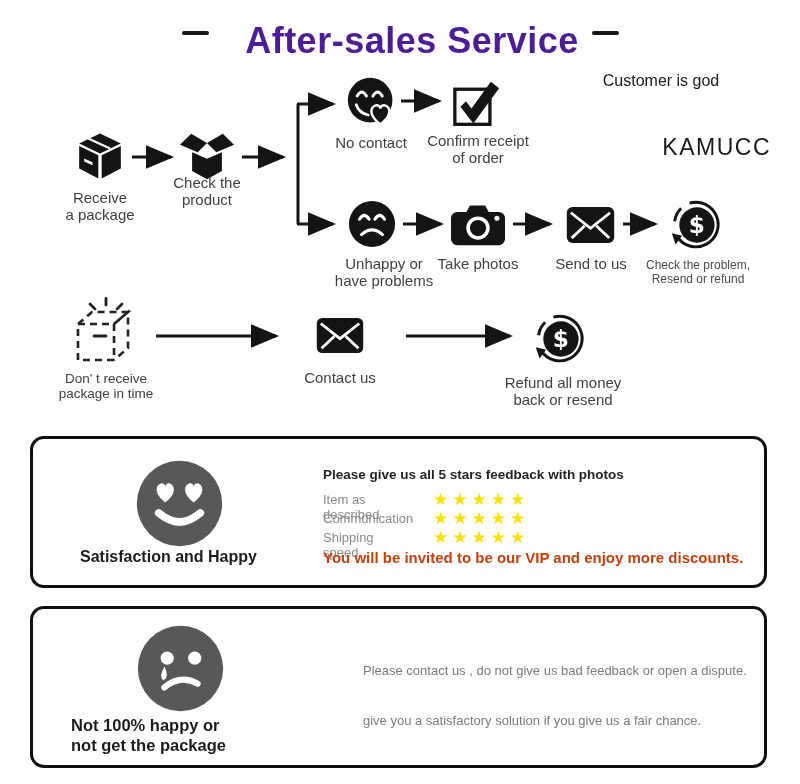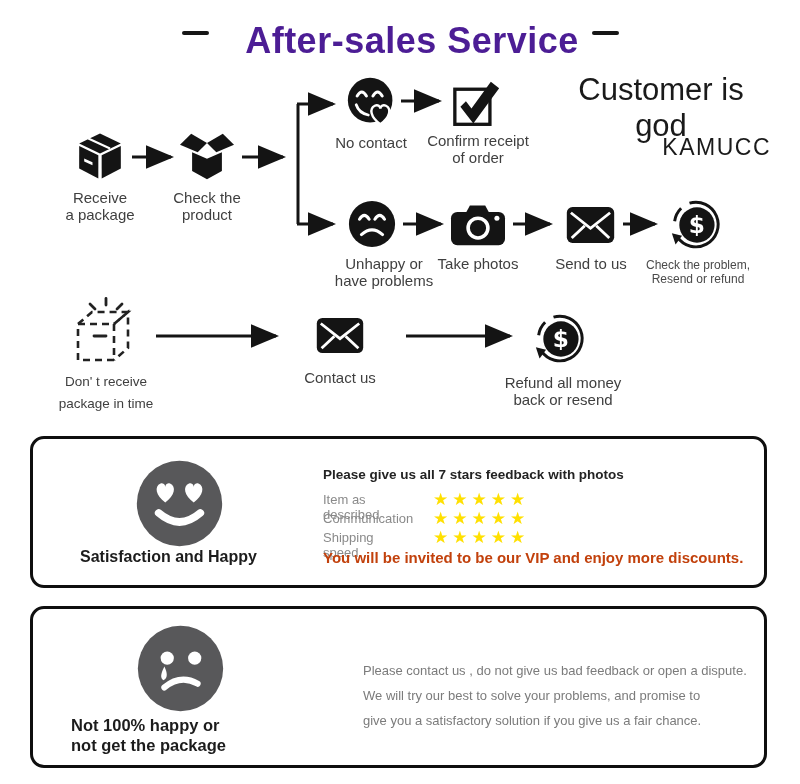--- a/index.html
+++ b/index.html
@@ -9,28 +9,28 @@
   }
   .abs{position:absolute;}
   
   .page-title{
     position:absolute;left:0;top:8px;width:800px;text-align:center;
     font-size:36px;font-weight:700;letter-spacing:.5px;color:#4c1d95;margin:12px;
   }
   .title-dash{position:absolute;top:31px;width:27px;height:4px;background:#161616;border-radius:2px;}
   
   .slogan{position:absolute;left:551px;top:72px;width:220px;text-align:center;
-    font-size:31px;font-weight:400;color:#1a1a1a;}
+    font-size:16px;font-weight:400;color:#1a1a1a;}
   .brand{position:absolute;left:551px;top:134px;width:220px;text-align:right;
     font-size:23px;font-weight:400;letter-spacing:1.5px;color:#1a1a1a;}
   
   .lbl{position:absolute;text-align:center;white-space:pre-line;
     font-size:15px;line-height:17px;color:#3f3f3f;}
   .lbl.small{font-size:12px;line-height:14px;color:#4a4a4a;}
-  .lbl.tiny{font-size:13.5px;line-height:22px;}
+  .lbl.tiny{font-size:13.5px;line-height:15px;}
   svg{display:block;}
   
   .feedback-box{position:absolute;left:30px;width:737px;border:3px solid #0f0f0f;border-radius:14px;background:#fff;box-sizing:border-box;}
   .box-caption{position:absolute;font-weight:700;color:#1c1c1c;white-space:pre-line;}
   .headline{position:absolute;font-size:13.5px;font-weight:700;color:#232323;}
   .rating-row{position:absolute;height:19px;}
   .rating-label{position:absolute;left:0;top:1px;font-size:13px;color:#8a8a8a;}
   .rating-stars{position:absolute;left:110px;top:-2px;font-size:17px;letter-spacing:4px;color:#ffe000;
     font-family:"DejaVu Sans",sans-serif;}
   .vip-footer{position:absolute;font-size:15px;font-weight:700;color:#c2410c;}
@@ -81,21 +81,21 @@
   <div class="lbl" style="left:40px;top:189px;width:120px;">Receive
 a package</div>
 
   <svg class="abs" style="left:177px;top:129px;" width="60" height="54" viewBox="0 0 64 58">
     <g fill="#141414">
       <polygon points="32,15 15,5 3,17 22,25"></polygon>
       <polygon points="32,15 49,5 61,17 42,25"></polygon>
       <polygon points="16,25 32,32 48,25 48,45 32,54 16,45"></polygon>
     </g>
   </svg>
-  <div class="lbl" style="left:147px;top:189px;width:120px;">Check the
+  <div class="lbl" style="left:147px;top:174px;width:120px;">Check the
 product</div>
 
   <svg class="abs" style="left:346px;top:76px;" width="52" height="52" viewBox="0 0 56 56">
     <circle cx="26" cy="26" r="24" fill="#141414"></circle>
     <path d="M12 21.5 Q17 13 22 21.5" stroke="#fff" stroke-width="3.2" fill="none" stroke-linecap="round"></path>
     <path d="M29 21.5 Q34 13 39 21.5" stroke="#fff" stroke-width="3.2" fill="none" stroke-linecap="round"></path>
     <path d="M11 31 Q14 40 24 42" stroke="#fff" stroke-width="3" fill="none" stroke-linecap="round"></path>
     <path d="M37 52 C26 44 25 35 31 32 C34.5 30.3 36.7 33 37 35 C37.3 33 39.5 30.3 43 32 C49 35 48 44 37 52 Z" fill="#141414" stroke="#fff" stroke-width="2.6"></path>
   </svg>
   <div class="lbl" style="left:311px;top:134px;width:120px;">No contact</div>
@@ -176,21 +176,21 @@
 
   <div class="feedback-box" style="top:436px;height:152px;">
     <svg class="abs" style="left:101px;top:19px;" width="91" height="91" viewBox="0 0 96 96">
       <circle cx="48" cy="48" r="45" fill="#58585a"></circle>
       <path d="M33 47 C23 40 21 30 28 27 C31.5 25.7 33 29 33 30.5 C33 29 34.5 25.7 38 27 C45 30 43 40 33 47 Z" fill="#fff"></path>
       <path d="M63 47 C53 40 51 30 58 27 C61.5 25.7 63 29 63 30.5 C63 29 64.5 25.7 68 27 C75 30 73 40 63 47 Z" fill="#fff"></path>
       <path d="M26 58 Q48 77 70 58" stroke="#fff" stroke-width="8" fill="none" stroke-linecap="round"></path>
     </svg>
     <div class="box-caption" style="left:47px;top:109px;width:200px;font-size:16px;">Satisfaction and Happy</div>
 
-    <div class="headline" style="left:290px;top:28px;">Please give us all 7 stars feedback with photos</div>
+    <div class="headline" style="left:290px;top:28px;">Please give us all 5 stars feedback with photos</div>
 
     <div class="rating-row" style="left:290px;top:52px;">
       <span class="rating-label">Item as described</span>
       <span class="rating-stars">★★★★★</span>
     </div>
     <div class="rating-row" style="left:290px;top:71px;">
       <span class="rating-label">Communication</span>
       <span class="rating-stars">★★★★★</span>
     </div>
     <div class="rating-row" style="left:290px;top:90px;">
@@ -206,17 +206,16 @@
       <circle cx="48" cy="48" r="45" fill="#58585a"></circle>
       <circle cx="34" cy="37" r="7" fill="#fff"></circle>
       <circle cx="63" cy="37" r="7" fill="#fff"></circle>
       <path d="M31 46 C27.5 53 26 58 30 60.5 C35 58.5 34 52 31 46 Z" fill="#fff"></path>
       <path d="M31 68 Q48 54 66 64" stroke="#fff" stroke-width="6.5" fill="none" stroke-linecap="round"></path>
     </svg>
     <div class="box-caption" style="left:38px;top:106px;width:220px;font-size:16.5px;line-height:20px;">Not 100% happy or
 not get the package</div>
 
     <div class="sorry-line" style="left:292px;top:54px;">Please contact us , do not give us bad feedback or open a dispute.</div>
-    <div class="sorry-line" style="left:292px;top:79px;">We will try our best to solve your problems, and promise to</div>
     <div class="sorry-line" style="left:292px;top:104px;">give you a satisfactory solution if you give us a fair chance.</div>
   </div>
 
 </div>
 
 </body></html>

